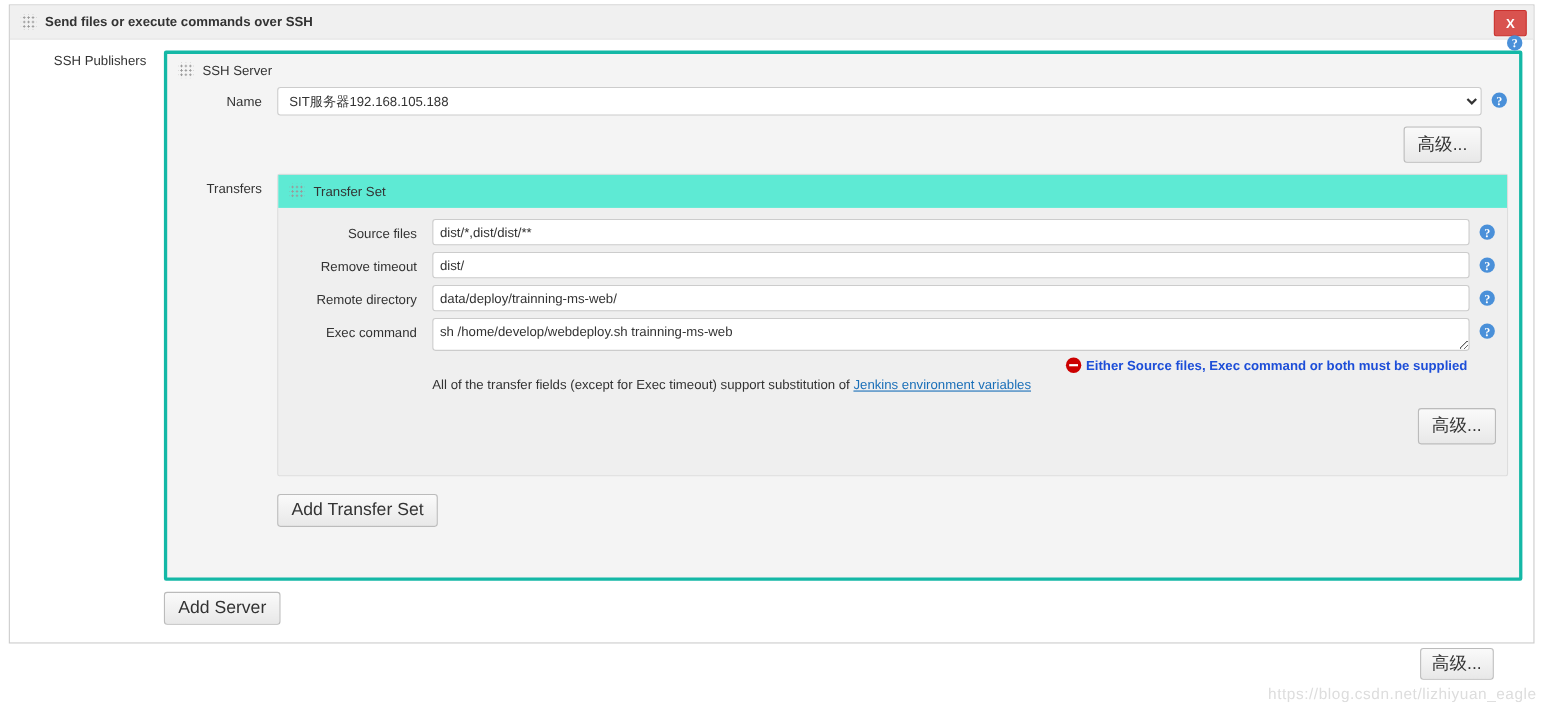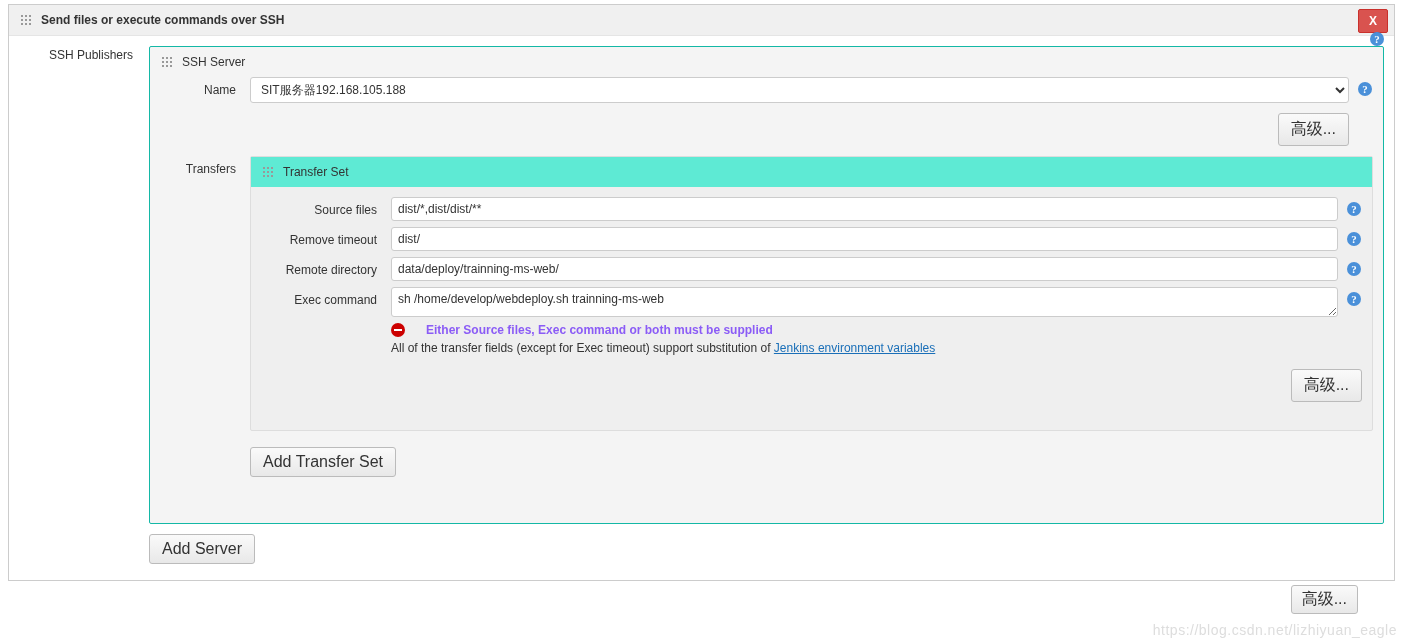--- a/index.html
+++ b/index.html
@@ -6,40 +6,40 @@
     body { font-family: Arial, Helvetica, sans-serif; font-size: 12px; background: #fff; color: #333; width: 1403px; }
     .outer { border: 1px solid #ccc; margin: 4px 8px; position: relative; background: #fff; }
     .delete-btn { position: absolute; top: 4px; right: 6px; background: #d9534f; color: #fff; border: 1px solid #c9302c; padding: 4px 10px; font-weight: bold; cursor: pointer; border-radius: 2px; font-size: 12px; }
     .help-btn { position: absolute; top: 26px; right: 9px; width: 16px; height: 16px; cursor: pointer; }
     .section-header { display: flex; align-items: center; padding: 8px 10px; border-bottom: 1px solid #e5e5e5; background: #f0f0f0; }
     .drag-handle { width: 14px; height: 14px; display: inline-block; margin-right: 8px; background-image: radial-gradient(circle, #999 1px, transparent 1px); background-size: 4px 4px; background-position: 1px 1px; }
     .section-title { font-weight: bold; color: #333; }
     .body-row { display: flex; padding: 10px 10px 6px 10px; }
     .left-label { width: 130px; text-align: right; padding-right: 16px; padding-top: 2px; color: #333; flex-shrink: 0; }
     .right-content { flex: 1; min-width: 0; }
-    .inner-panel { border: 1px solid #14b8a6; background: #f4f4f4; border-radius: 2px; padding: 0 0 10px 0; }
+    .inner-panel { border: 3px solid #14b8a6; background: #f4f4f4; border-radius: 2px; padding: 0 0 10px 0; }
     .inner-header { display: flex; align-items: center; padding: 8px 10px 2px 10px; }
     .inner-title { color: #333; }
     .field-row { display: flex; align-items: flex-start; padding: 6px 10px 0 10px; }
     .field-label { width: 90px; text-align: right; padding-right: 14px; padding-top: 6px; color: #333; flex-shrink: 0; }
     .field-label-wider { width: 130px; text-align: right; padding-right: 14px; padding-top: 6px; color: #333; flex-shrink: 0; }
     .field-value { flex: 1; min-width: 0; display: flex; align-items: flex-start; }
     .field-value input, .field-value select, .field-value textarea { flex: 1; padding: 4px 6px; border: 1px solid #ccc; border-radius: 3px; background: #fff; font-size: 12px; font-family: Arial, Helvetica, sans-serif; color: #333; }
     .field-value textarea { resize: both; height: 30px; }
     .help-icon { width: 16px; height: 16px; margin-left: 8px; margin-top: 4px; flex-shrink: 0; cursor: pointer; }
     .help-icon svg, .help-btn svg { display: block; }
     .btn-row-right { text-align: right; padding: 10px 34px 4px 10px; }
     .btn-row-right-inset { text-align: right; padding: 14px 10px 0 10px; }
     .btn { background: linear-gradient(#fafafa, #e8e8e8); border: 1px solid #bbb; border-radius: 3px; padding: 5px 12px; cursor: pointer; color: #333; font-size: 16px; }
     .transfers-label { width: 90px; text-align: right; padding-right: 14px; padding-top: 6px; color: #333; flex-shrink: 0; }
     .transfer-panel { flex: 1; border: 1px solid #ddd; background: #efefef; border-radius: 2px; }
     .transfer-header { display: flex; align-items: center; padding: 8px 10px; background: #5eead4; }
     .transfer-body { padding: 4px 0 0 0; }
     .error-row { display: flex; align-items: flex-start; padding: 6px 10px 0 10px; }
-    .error-msg { display: flex; align-items: center; gap: 21px; color: #8b5cf6; font-weight: bold; }
+    .error-msg { display: flex; align-items: center; gap: 4px; color: #1d4ed8; font-weight: bold; justify-content: flex-end; }
     .error-icon { width: 14px; height: 14px; background: #c00; border-radius: 50%; position: relative; display: inline-block; }
     .error-icon::after { content: ''; position: absolute; left: 3px; right: 3px; top: 6px; height: 2px; background: #fff; }
     .hint-text { color: #333; padding: 4px 0 0 0; }
     .hint-text a { color: #1a6fb8; text-decoration: underline; }
     .add-btn-row { padding: 10px 0 0 10px; }
     .bottom-btn-row { padding: 10px 0 8px 10px; }
     .footer-advanced { text-align: right; padding-right: 45px; padding-bottom: 4px; }
     .watermark { position: fixed; bottom: 6px; right: 6px; color: #ddd; font-size: 14px; letter-spacing: 0.5px; font-family: sans-serif; }
     select.name-select { height: 26px; }
     .row-wrap-outer { padding-bottom: 8px; }

